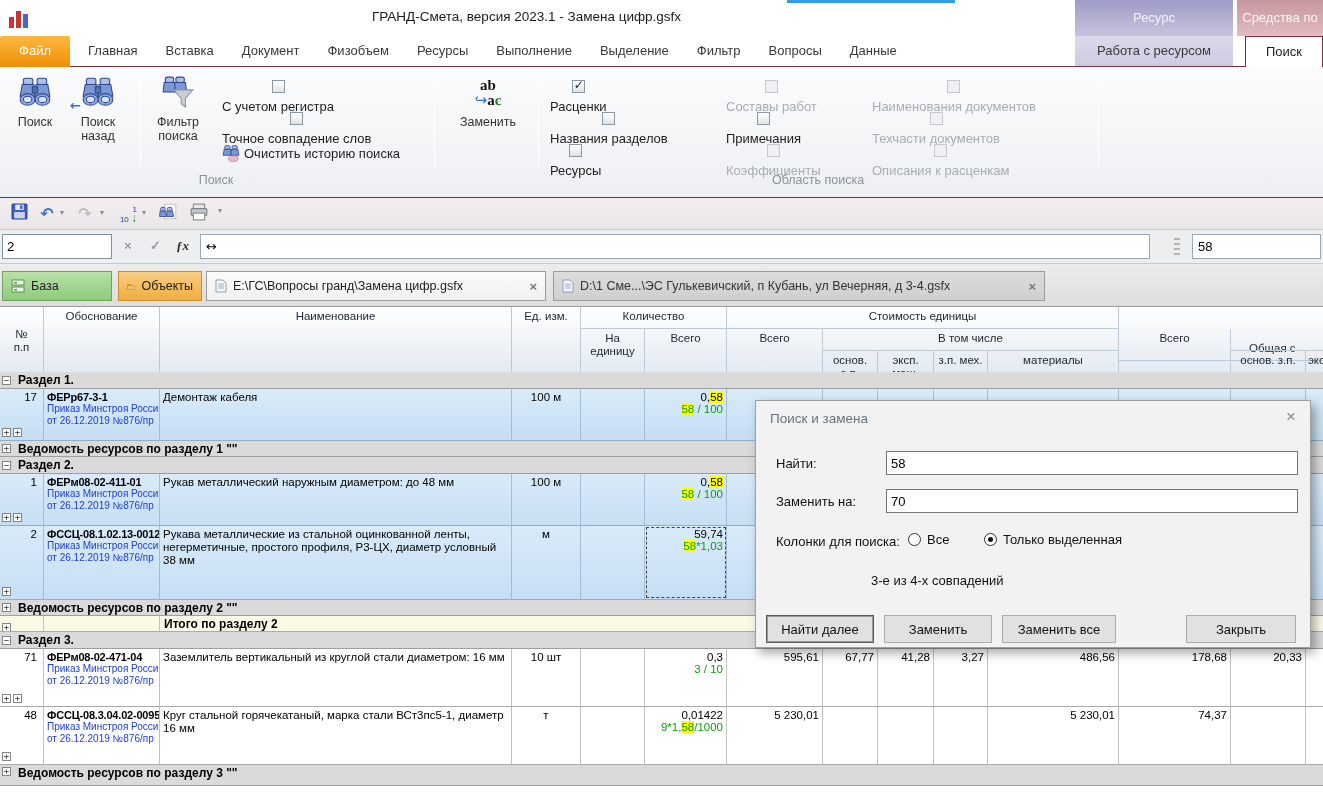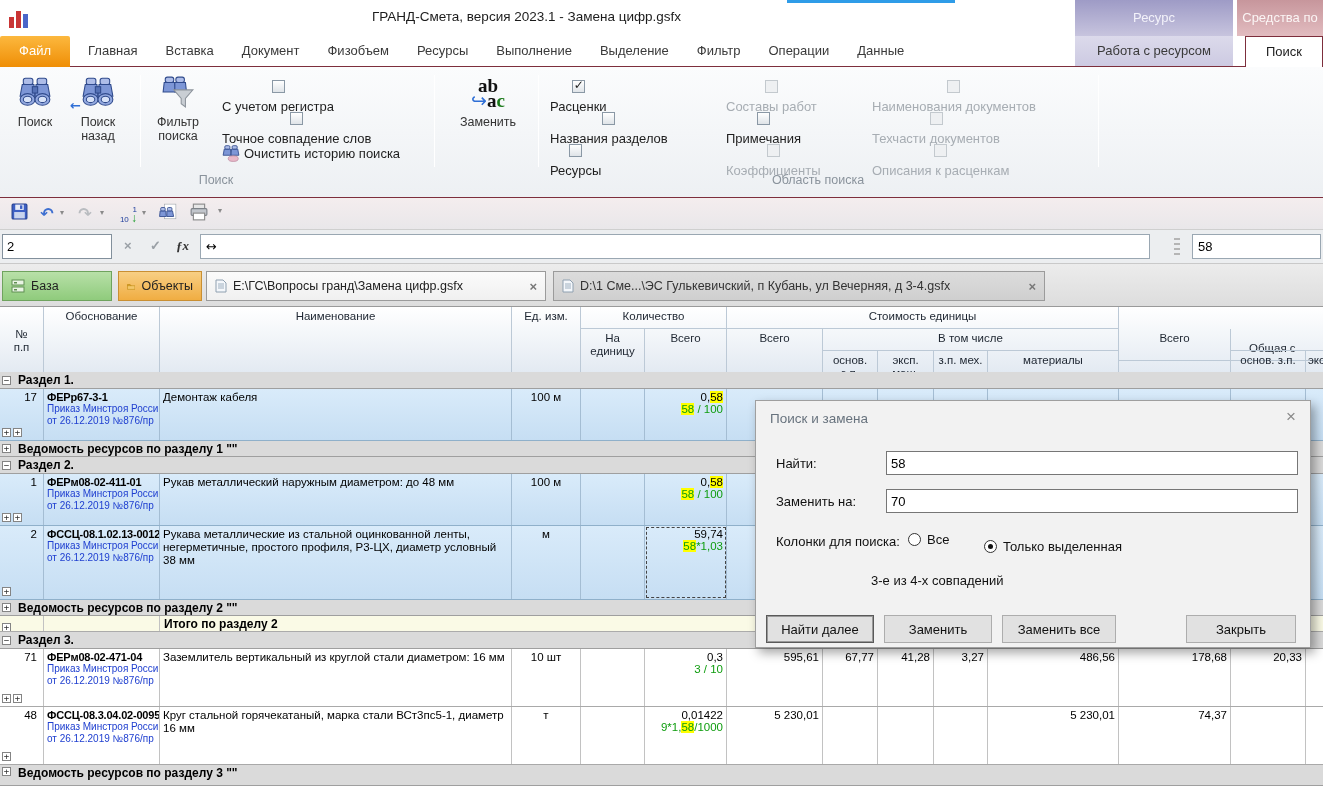--- a/index.html
+++ b/index.html
@@ -40,21 +40,21 @@
   .vsep{position:absolute;top:8px;bottom:30px;width:1px;background:#c9ced4;border-right:1px solid #fff;}
   .glabel{position:absolute;top:106px;font-size:12.5px;color:#8a939c;text-align:center;}
   .rcheck{position:absolute;display:flex;align-items:center;gap:6px;font-size:13px;color:#1e1e1e;flex-direction:column;}
   .cb{width:13px;height:13px;border:1px solid #8a98a5;background:linear-gradient(#fff,#dfe4e8);
       position:relative;flex:none;}
   .cb.on::after{content:"✓";font-family:"DejaVu Sans",sans-serif;position:absolute;left:1px;top:-3px;
       font-size:12px;color:#222;}
   .rcheck.dis{color:#a7adb3;}
   .rcheck.dis .cb{border-color:#c3c9ce;background:#eef0f2;}
   .clearbtn{position:absolute;display:flex;align-items:center;gap:4px;font-size:13px;color:#1e1e1e;}
-  .abac{font-family:"Liberation Serif",serif;font-weight:bold;font-size:19px;line-height:15px;color:#111;}
+  .abac{font-family:"Liberation Serif",serif;font-weight:bold;font-size:15px;line-height:15px;color:#111;}
   .abac .arr{color:#2f6fd6;font-family:"DejaVu Sans",sans-serif;font-weight:normal;}
   .abac .grn{color:#1b7a1b;}
   .backarrow{position:absolute;left:2px;bottom:2px;color:#2f6fd6;font-family:"DejaVu Sans",sans-serif;
              font-size:13px;font-weight:bold;}
 
   
   .qat{position:absolute;left:0;top:198px;width:1323px;height:32px;
        background:linear-gradient(#f4edee,#e9e7ea);border-bottom:1px solid #cfcfcf;}
   .qbtn{position:absolute;top:5px;width:22px;height:22px;text-align:center;line-height:22px;}
   .qdrop{position:absolute;top:10px;font-size:8px;color:#8a8a8a;}
@@ -173,21 +173,21 @@
     <div class="ftab">Файл</div>
     <div class="rtabs">
       <div class="rtab">Главная</div>
       <div class="rtab">Вставка</div>
       <div class="rtab">Документ</div>
       <div class="rtab">Физобъем</div>
       <div class="rtab">Ресурсы</div>
       <div class="rtab">Выполнение</div>
       <div class="rtab">Выделение</div>
       <div class="rtab">Фильтр</div>
-      <div class="rtab">Операции</div>
+      <div class="rtab">Вопросы</div>
       <div class="rtab">Данные</div>
     </div>
     <div class="rtab-res">Работа с ресурсом</div>
     <div class="rtab-active">Поиск</div>
   </div>
 
   <div class="ribbon">
     <div class="bigbtn" style="left:8px;width:54px;">
       <span class="bicon">
         <svg width="34" height="34" viewBox="0 0 32 32">
@@ -615,21 +615,21 @@
     <input class="dinput" style="top: 50px;" value="58">
 
     <label class="dlab" style="top:93px;">Заменить на:</label>
     <input class="dinput" style="top: 88px;" value="70">
 
     <label class="dlab" style="top:133px;">Колонки для поиска:</label>
     <span class="radio" style="left:152px;top:131px;">
       <span class="rc"></span>
       <span>Все</span>
     </span>
-    <span class="radio on" style="left:228px;top:138px;">
+    <span class="radio on" style="left:228px;top:131px;">
       <span class="rc"></span>
       <span>Только выделенная</span>
     </span>
 
     <div class="dstatus">3-е из 4-х совпадений</div>
 
     <button class="dbtn def" style="left:10px;width:108px;">Найти далее</button>
     <button class="dbtn" style="left:128px;width:108px;">Заменить</button>
     <button class="dbtn" style="left:246px;width:114px;">Заменить все</button>
     <button class="dbtn" style="left:430px;width:110px;">Закрыть</button>

